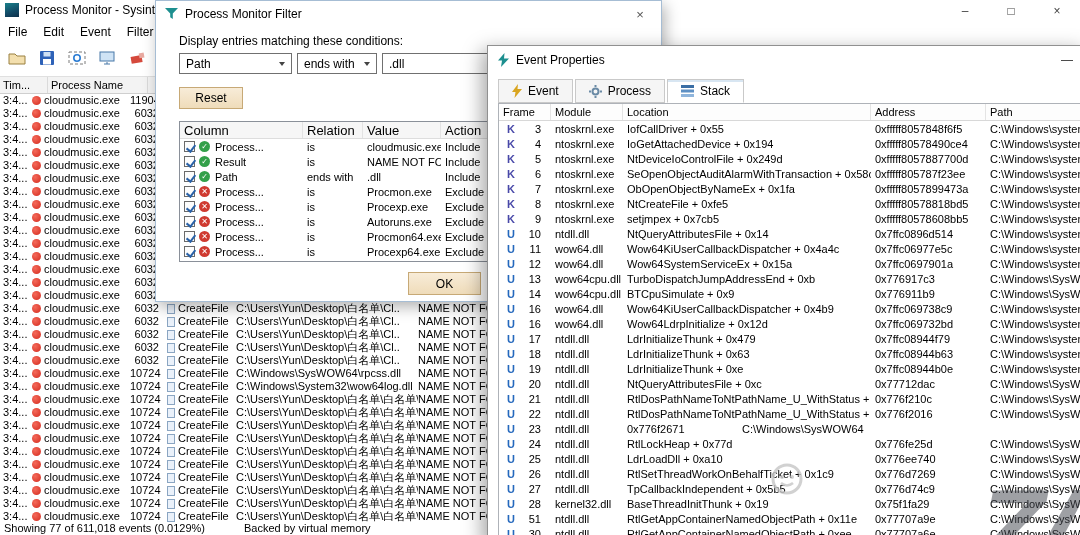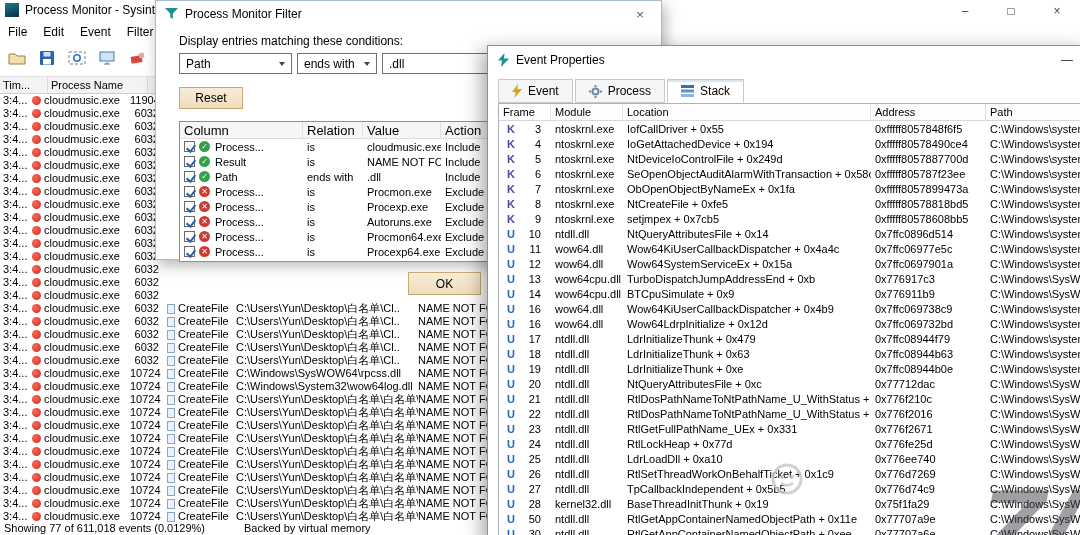--- a/index.html
+++ b/index.html
@@ -33,21 +33,21 @@
 .c-pid{width:32px;text-align:right;padding-right:3px;flex:0 0 auto;}
 .c-op{width:74px;display:flex;align-items:center;padding-left:5px;overflow:hidden;flex:0 0 auto;}
 .op-icon{width:8px;height:10px;background:#eaf1fa;border:1px solid #8aa5c2;margin-right:3px;flex:0 0 auto;}
 .c-path{width:182px;overflow:hidden;flex:0 0 auto;}
 .c-result{flex:1;overflow:hidden;}
 .mw-statusbar{position:absolute;left:0;right:0;bottom:0;height:13px;display:flex;font-size:11px;line-height:13px;background:#fff;overflow:hidden;}
 .status-left{padding-left:4px;width:244px;flex:0 0 auto;white-space:nowrap;overflow:hidden;}
 .status-right{white-space:nowrap;}
 
 
-#filter-dialog{position:absolute;left:155px;top:0;width:507px;height:260px;background:#fff;border:1px solid #a6bdd4;box-shadow:3px 5px 14px rgba(0,0,0,0.3);z-index:10;}
+#filter-dialog{position:absolute;left:155px;top:0;width:507px;height:302px;background:#fff;border:1px solid #a6bdd4;box-shadow:3px 5px 14px rgba(0,0,0,0.3);z-index:10;}
 .fd-titlebar{position:relative;height:26px;display:flex;align-items:center;padding-left:9px;}
 .fd-title{font-size:12px;margin-left:7px;}
 .fd-close{position:absolute;right:6px;top:2px;width:30px;height:22px;display:flex;align-items:center;justify-content:center;color:#555;font-size:13px;}
 .fd-label{position:absolute;left:23px;top:33px;font-size:12px;}
 .combo{position:absolute;height:21px;background:#fff;border:1px solid #707070;font-size:12px;display:flex;align-items:center;padding-left:6px;}
 .combo::after{content:"";position:absolute;right:6px;top:8px;border-left:3.5px solid transparent;border-right:3.5px solid transparent;border-top:4.5px solid #444;}
 #combo-column{left:23px;top:52px;width:113px;}
 #combo-relation{left:141px;top:52px;width:80px;}
 #combo-value{left:226px;top:52px;width:160px;}
 .btn{position:absolute;display:flex;align-items:center;justify-content:center;font-size:12px;background:linear-gradient(#f8ecd8,#efdcba);border:1px solid #c7a976;}
@@ -949,21 +949,20 @@
           <span class="s-loc">RtlDosPathNameToNtPathName_U_WithStatus + 0x236</span>
           <span class="s-addr">0x776f2016</span>
           <span class="s-path">C:\Windows\SysWOW64</span>
         </div>
         <div class="sk-row">
           <span class="s-frame">
             <span class="ft u">U</span>
             <span class="fn">23</span>
           </span>
           <span class="s-module">ntdll.dll</span>
-          <span class="s-loc">RtlGetFullPathName_UEx + 0x331</span>
           <span class="s-addr">0x776f2671</span>
           <span class="s-path">C:\Windows\SysWOW64</span>
         </div>
         <div class="sk-row">
           <span class="s-frame">
             <span class="ft u">U</span>
             <span class="fn">24</span>
           </span>
           <span class="s-module">ntdll.dll</span>
           <span class="s-loc">RtlLockHeap + 0x77d</span>
@@ -1006,21 +1005,21 @@
             <span class="fn">28</span>
           </span>
           <span class="s-module">kernel32.dll</span>
           <span class="s-loc">BaseThreadInitThunk + 0x19</span>
           <span class="s-addr">0x75f1fa29</span>
           <span class="s-path">C:\Windows\SysWOW64</span>
         </div>
         <div class="sk-row">
           <span class="s-frame">
             <span class="ft u">U</span>
-            <span class="fn">50</span>
+            <span class="fn">51</span>
           </span>
           <span class="s-module">ntdll.dll</span>
           <span class="s-loc">RtlGetAppContainerNamedObjectPath + 0x11e</span>
           <span class="s-addr">0x77707a9e</span>
           <span class="s-path">C:\Windows\SysWOW64</span>
         </div>
         <div class="sk-row">
           <span class="s-frame">
             <span class="ft u">U</span>
             <span class="fn">30</span>

